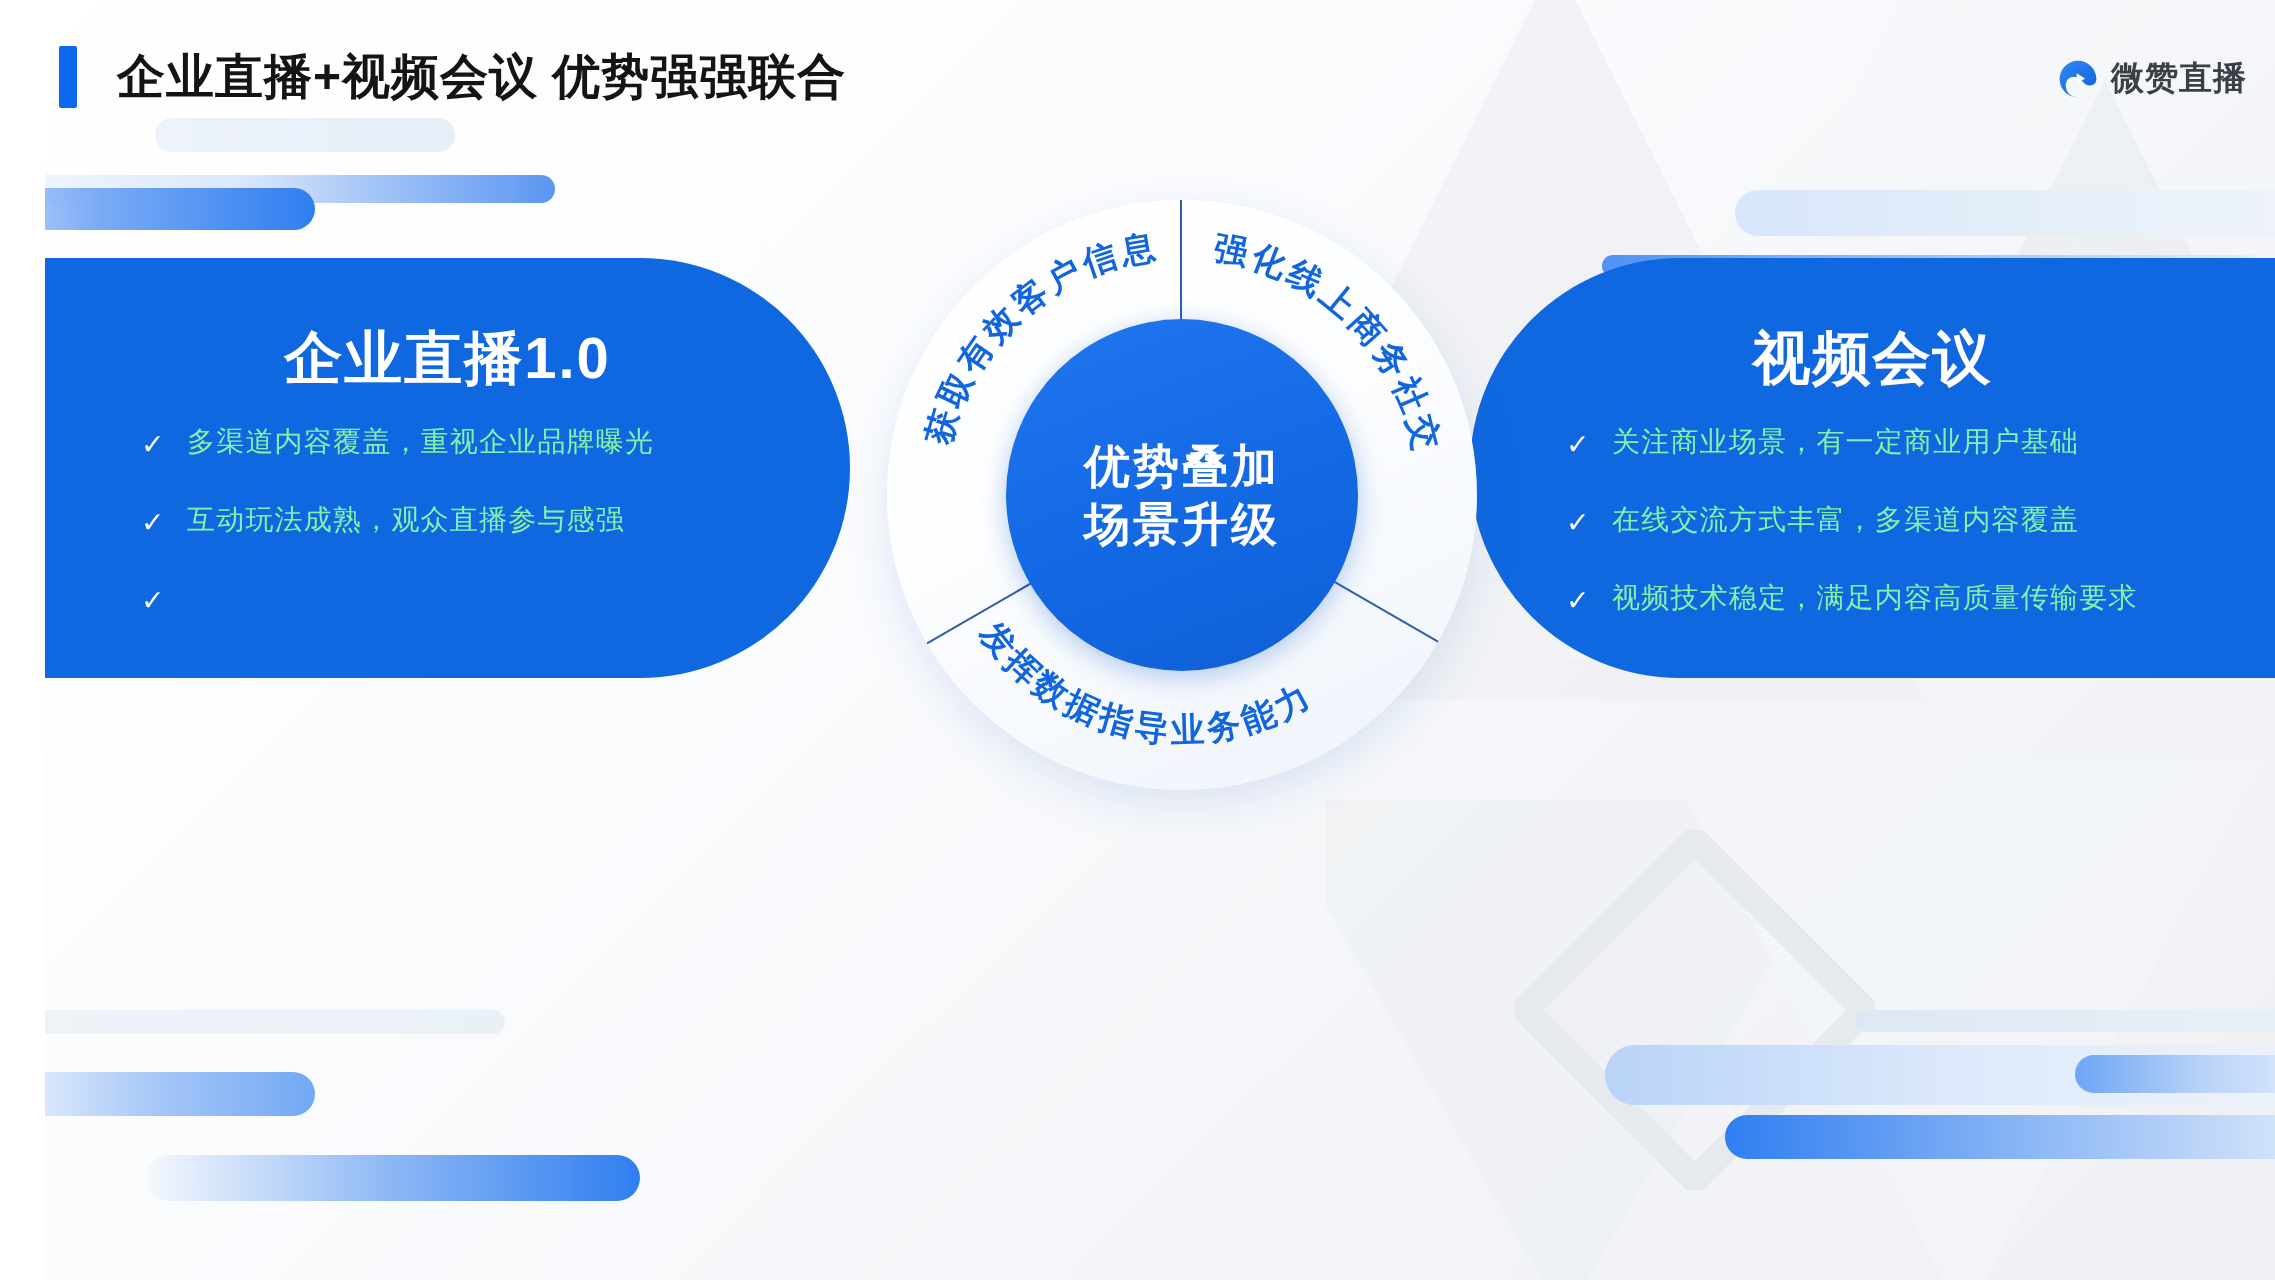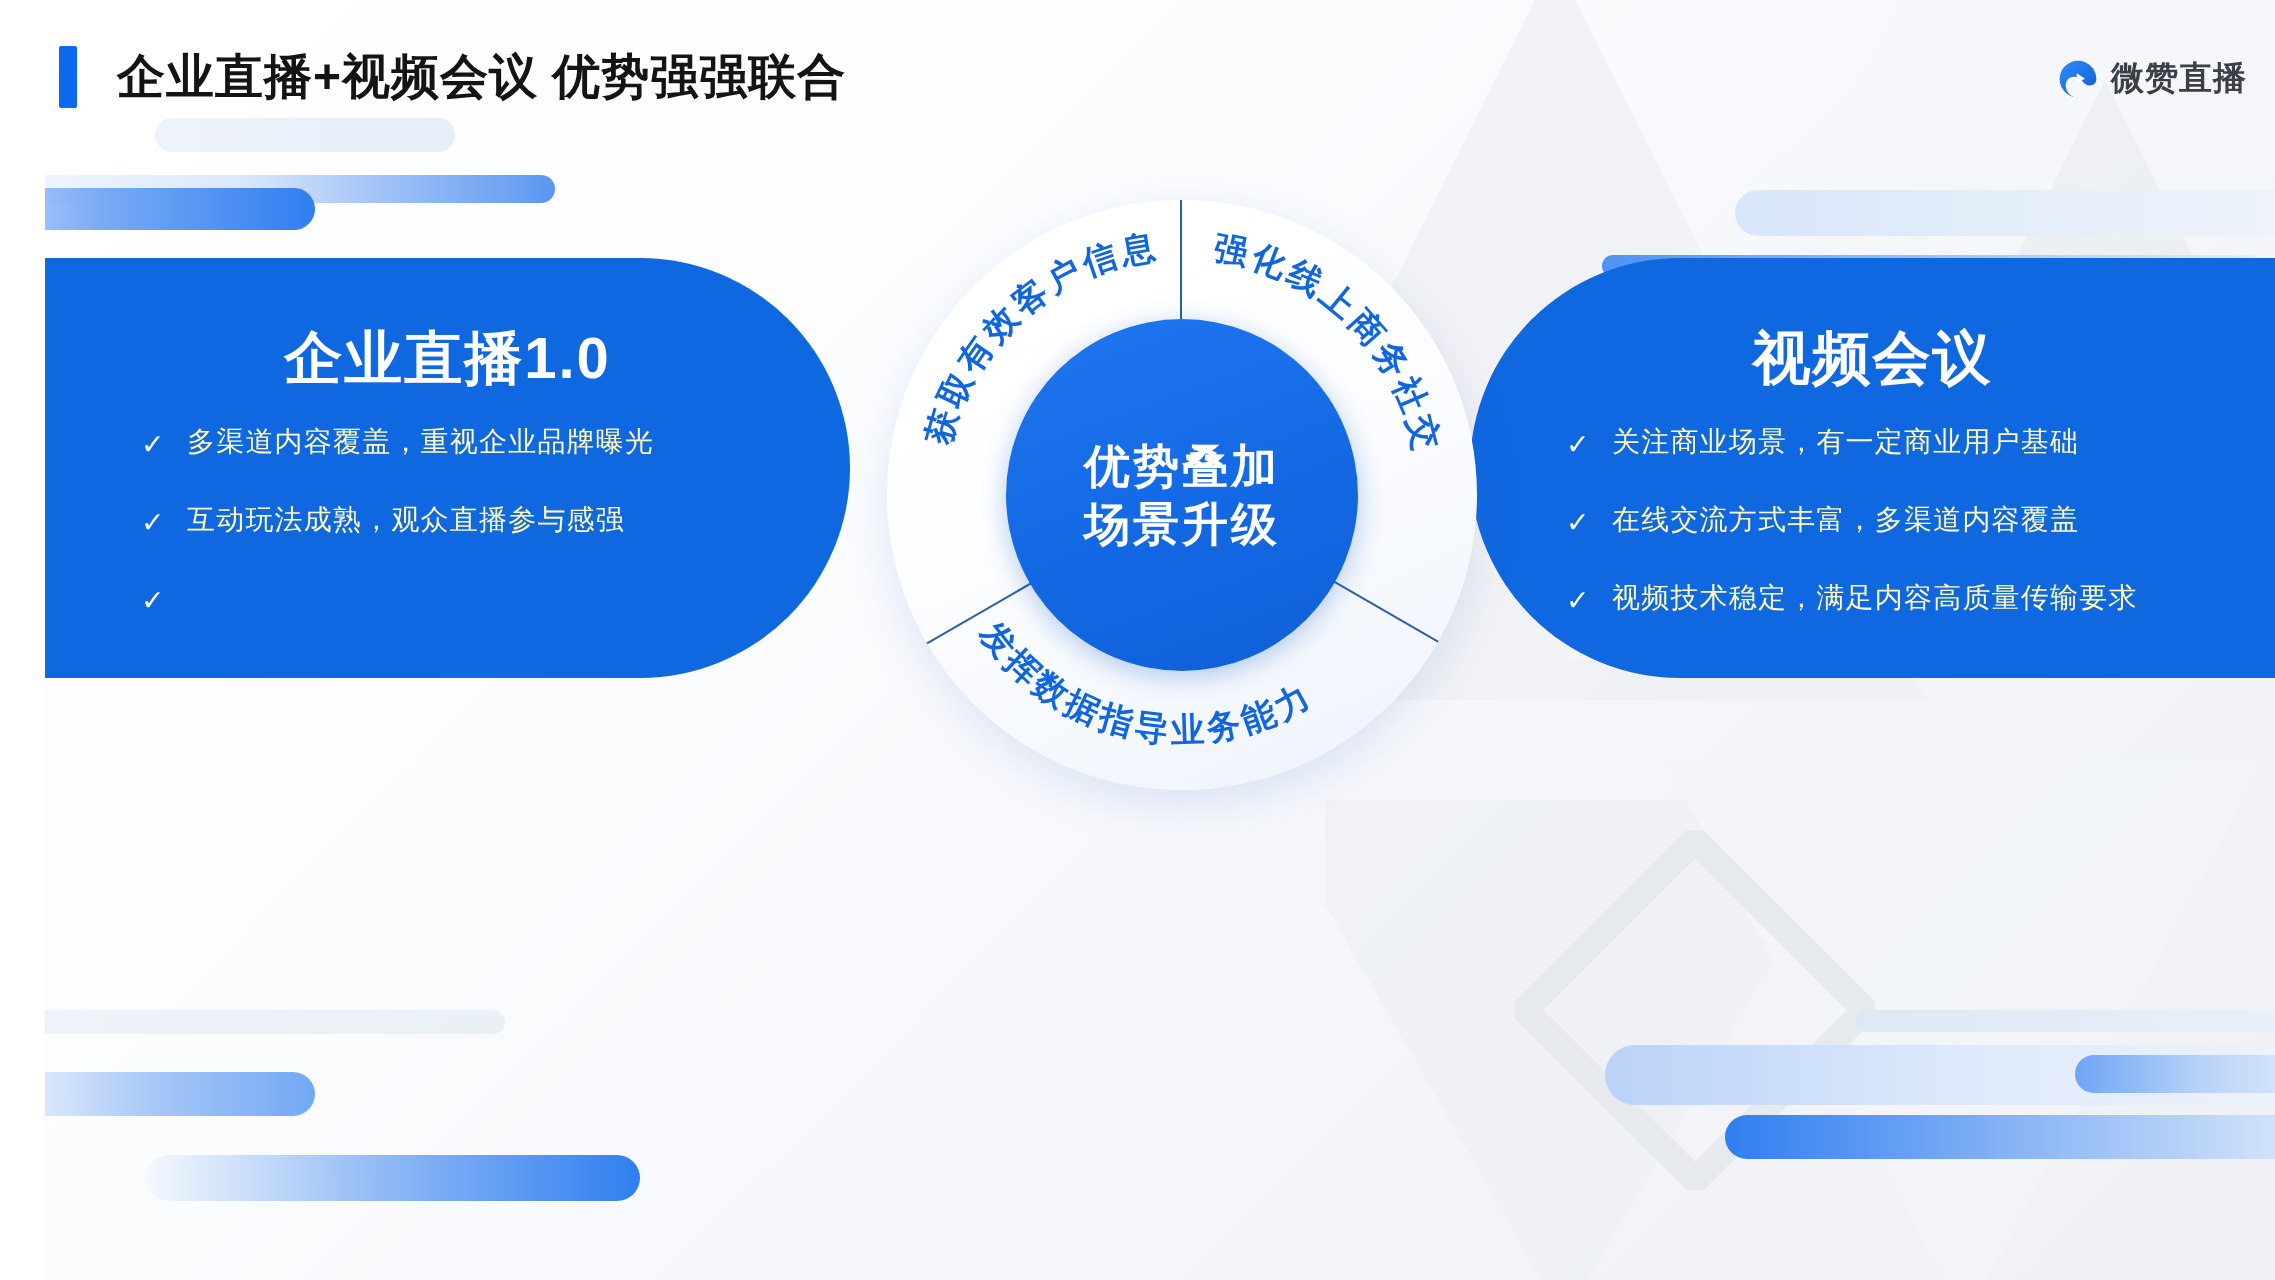--- a/index.html
+++ b/index.html
@@ -31,21 +31,21 @@
   
   .card{position:absolute;top:258px;width:805px;height:420px;background:#1068e0;}
   .card.left{left:-240px;border-radius:0 210px 210px 0;padding-left:240px;}
   .card.right{right:-240px;border-radius:210px 0 0 210px;padding-right:240px;}
   .card-inner{position:relative;width:805px;height:476px;}
   .card-title{position:absolute;top:62px;width:100%;text-align:center;color:#fff;
       font-size:58px;font-weight:bold;letter-spacing:2px;}
   .bullets{position:absolute;top:170px;left:0;width:100%;}
   .bullet{display:flex;align-items:flex-start;gap:22px;margin:0 0 50px 0;padding-left:96px;}
   .check{color:#ffffff;font-size:28px;line-height:1;width:24px;flex:none;transform:translateY(3px);}
-  .btext{color:#fef9c3;font-size:28px;line-height:1;letter-spacing:1.2px;white-space:nowrap;}
+  .btext{color:#86efac;font-size:28px;line-height:1;letter-spacing:1.2px;white-space:nowrap;}
 
   
   .donut-wrap{position:absolute;left:842px;top:200px;width:590px;height:590px;}
   .ring-shade{position:absolute;inset:0;border-radius:50%;
     background:linear-gradient(155deg,#ffffff 0%,#fdfeff 40%,#eef3fb 100%);
     box-shadow:0 14px 46px rgba(30,90,190,.13);}
   .ring-hole{position:absolute;left:50%;top:50%;width:352px;height:352px;margin:-176px 0 0 -176px;
      border-radius:50%;background:linear-gradient(160deg,#1f76ef 0%,#1369e3 55%,#0f5fd6 100%);
      box-shadow:0 6px 26px rgba(16,90,200,.30);}
   .center-text{position:absolute;left:50%;top:50%;transform:translate(-50%,-50%);

